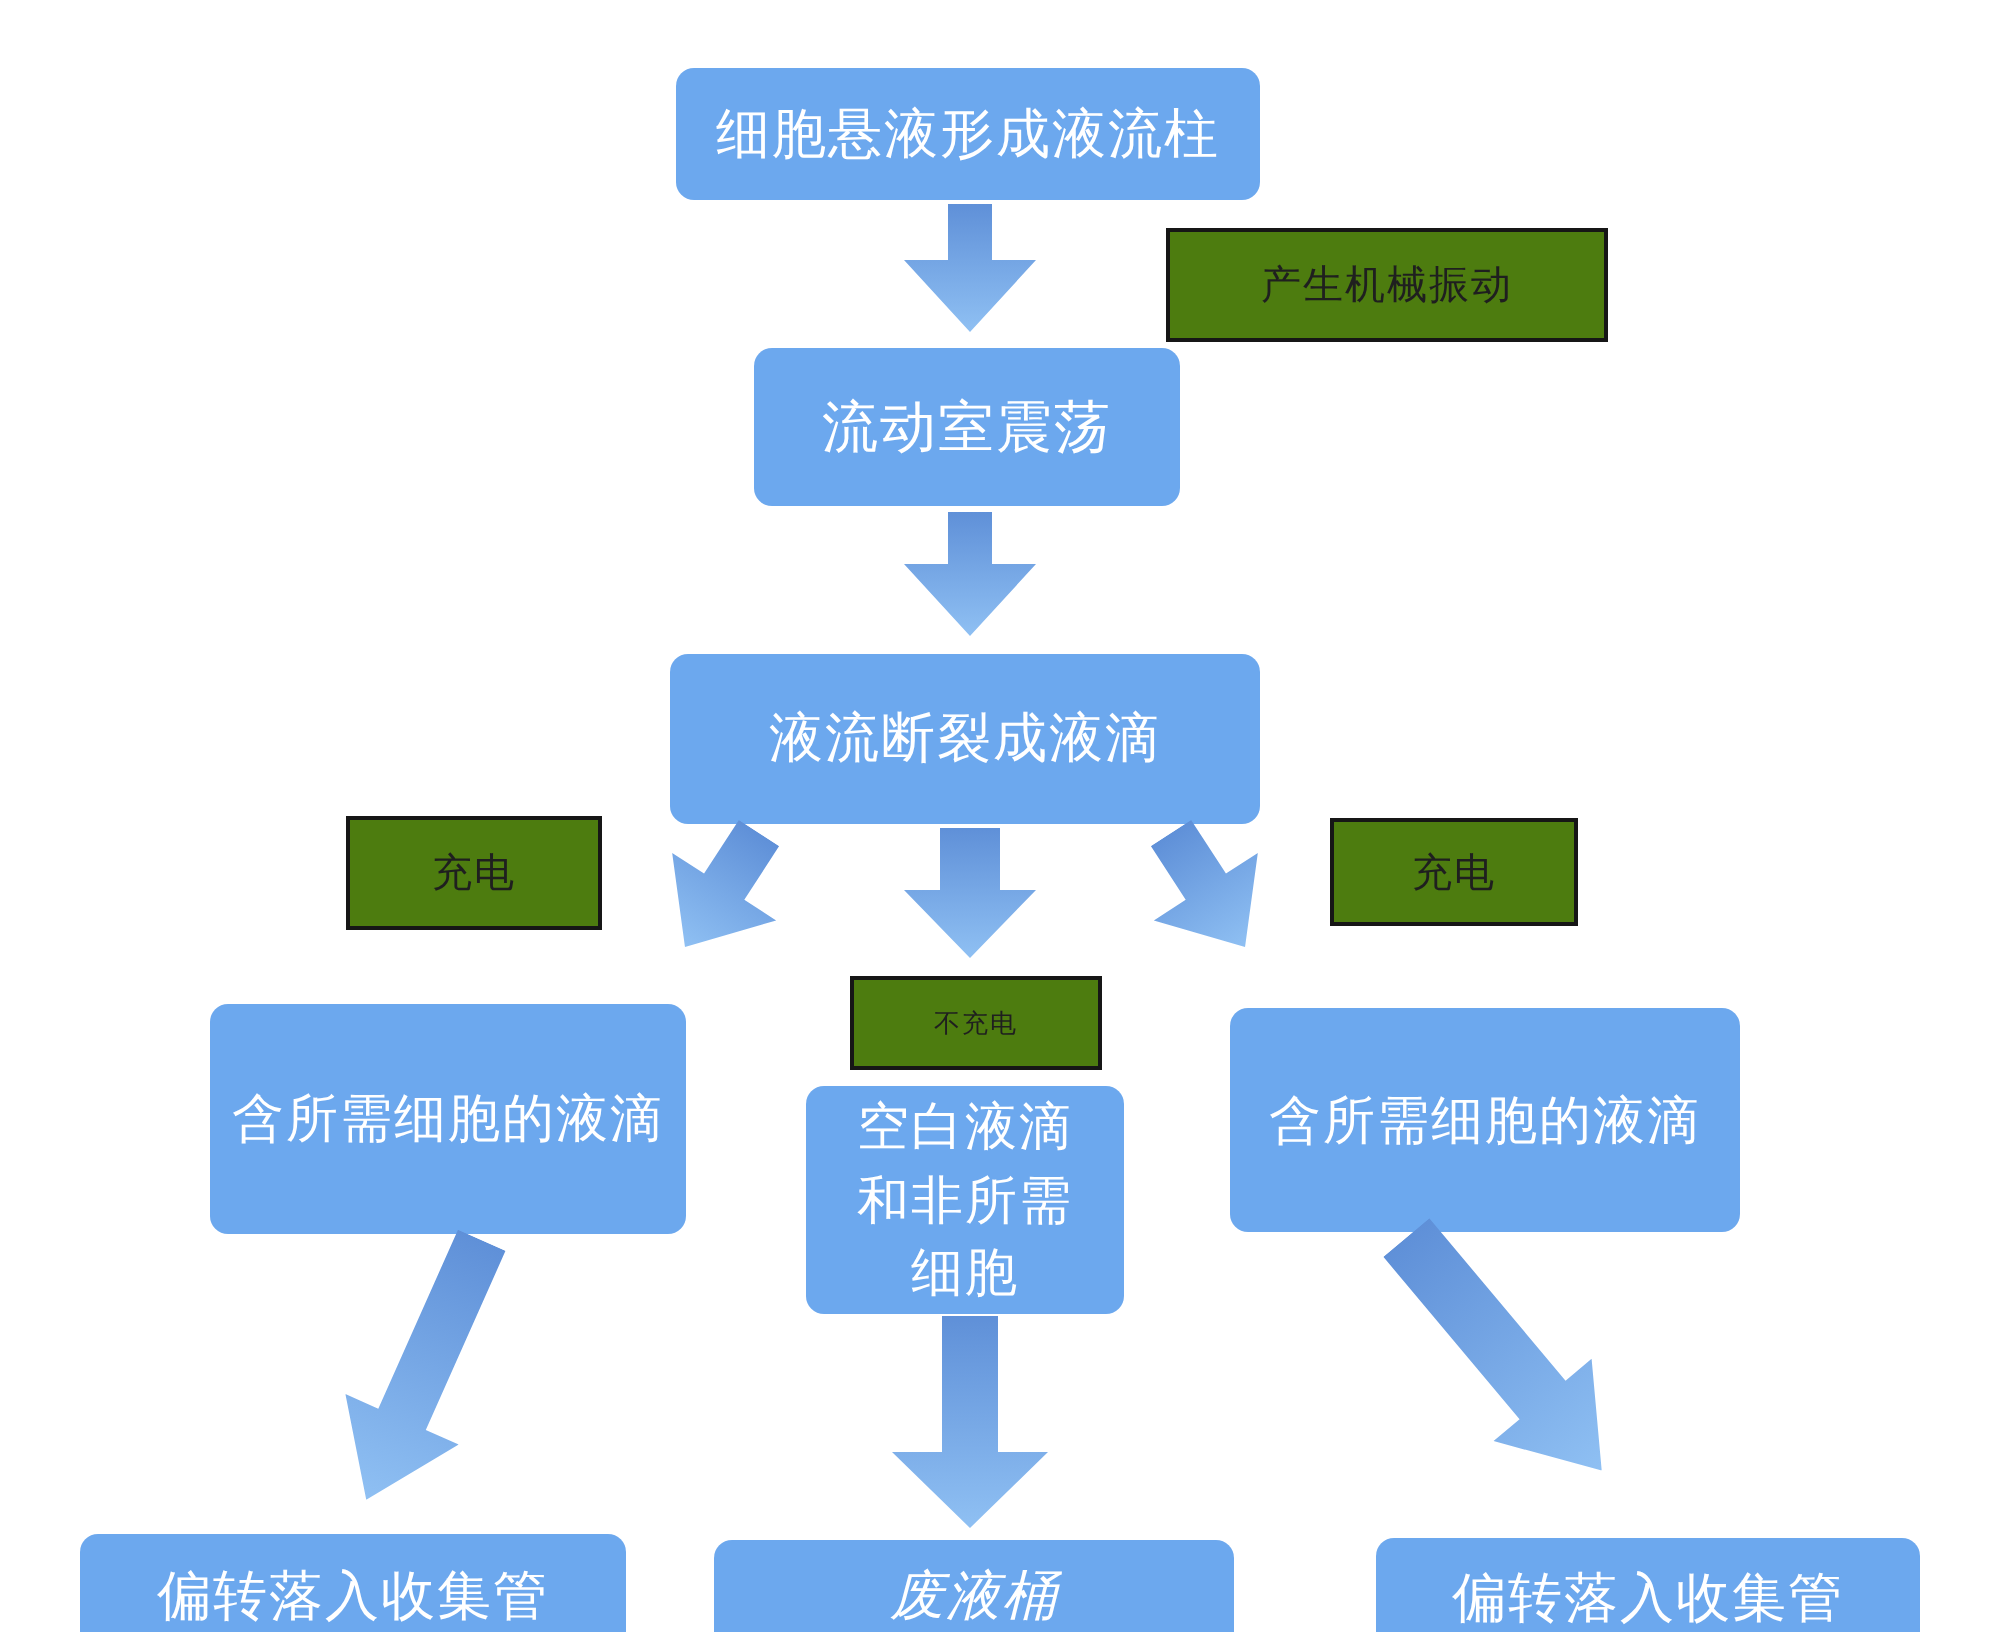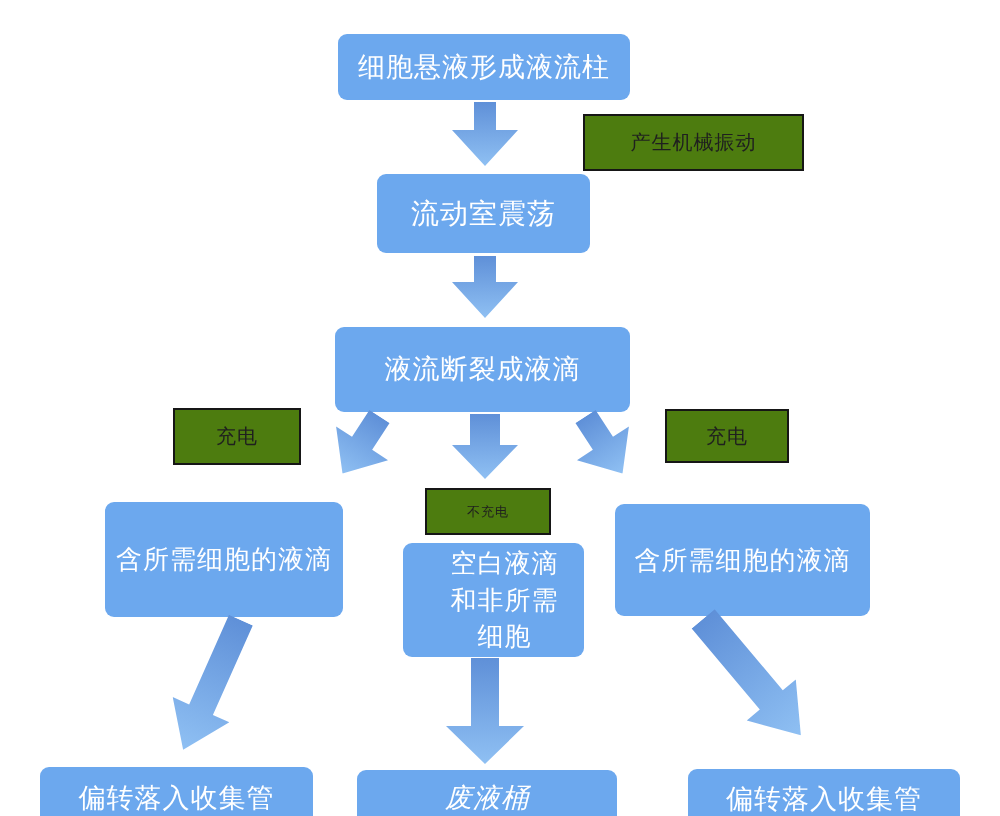--- a/index.html
+++ b/index.html
@@ -32,21 +32,21 @@
     letter-spacing:1px;
   }
   .arrow{position:absolute;}
   .arrow svg{display:block;}
 
   
   #node-stream        {left:338px;top:10px; width:292px;height:66px; font-size:27px;}
   #node-chamber       {left:377px;top:150px;width:213px;height:79px; font-size:28px;}
   #node-droplets      {left:335px;top:303px;width:295px;height:85px; font-size:27px;}
   #node-left-droplet  {left:105px;top:478px;width:238px;height:115px;font-size:26px;}
-  #node-center-droplet{left:403px;top:519px;width:159px;height:114px;font-size:26px;padding-left:22px;}
+  #node-center-droplet{left:403px;top:519px;width:159px;height:114px;font-size:26px;}
   #node-right-droplet {left:615px;top:480px;width:255px;height:112px;font-size:26px;}
   #node-left-collect  {left:40px; top:743px;width:273px;height:62px; font-size:27px;}
   #node-waste         {left:357px;top:746px;width:260px;height:56px; font-size:27px;font-style:italic;}
   #node-right-collect {left:688px;top:745px;width:272px;height:60px; font-size:27px;}
 
   
   #label-vibration    {left:583px;top:90px; width:217px;height:53px;font-size:20px;}
   #label-charge-left  {left:173px;top:384px;width:124px;height:53px;font-size:20px;}
   #label-charge-right {left:665px;top:385px;width:120px;height:50px;font-size:20px;}
   #label-no-charge    {left:425px;top:464px;width:122px;height:43px;font-size:13px;}

